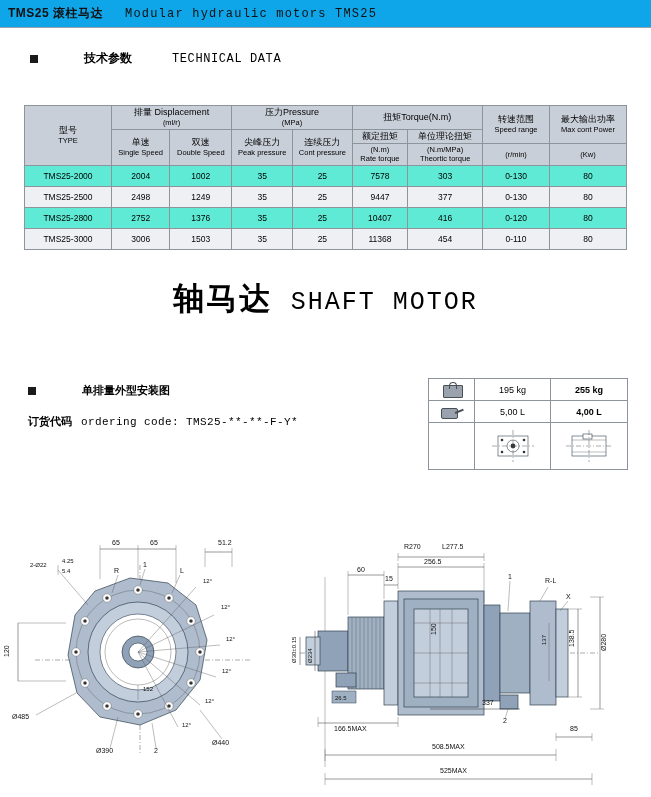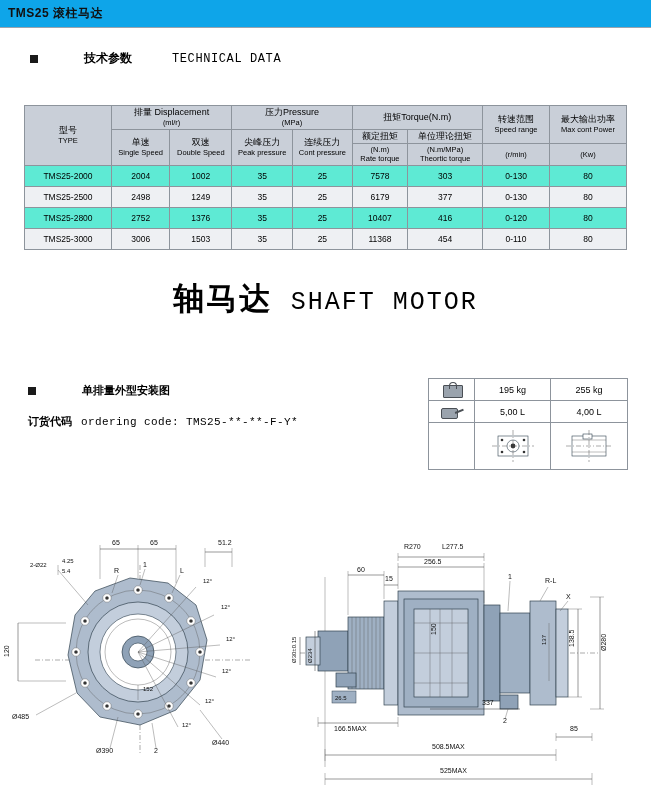--- a/index.html
+++ b/index.html
@@ -97,21 +97,21 @@
     display:grid;
     grid-template-columns:46px 76px 76px;
     grid-template-rows:22px 22px 46px;
     font-size:9px;
   }
   .wbox > div{
     border-right:1px solid #8d949c;border-bottom:1px solid #8d949c;
     display:flex;align-items:center;justify-content:center;
     box-sizing:border-box;
   }
-  .wbox > div.last-col{border-right:none;}
+  .wbox > div.last-col{border-right:none;font-weight:bold;}
   .wbox > div.last-row{border-bottom:none;}
   .icon-cell{position:relative;}
   
   .ico-weight{width:22px;height:16px;position:relative;}
   .ico-weight:before{
     content:"";position:absolute;left:2px;bottom:0;width:18px;height:11px;
     background:#9aa3ad;border:1px solid #4a4f55;
     border-radius:1px;
   }
   .ico-weight:after{
@@ -145,20 +145,21 @@
   .body-dark{fill:#8fa2b7;stroke:#31424f;stroke-width:0.7;}
   .body-light{fill:#c3cedc;stroke:#31424f;stroke-width:0.7;}
   .white{fill:#ffffff;stroke:#31424f;stroke-width:0.6;}
   .dimline{stroke:#333;stroke-width:0.5;fill:none;}
 </style>
 </head>
 <body>
 
 <div class="header-bar">
   <span class="header-cn">TMS25 滚柱马达</span>
+  <span class="header-en">Modular hydraulic motors TMS25</span>
 </div>
 
 <div class="sec-head" id="tech-head">
   <span class="sq"></span>
   <span class="cn">技术参数</span>
   <span class="en">TECHNICAL DATA</span>
 </div>
 
 <div class="tbl-wrap">
 <table class="spec">
@@ -240,21 +241,21 @@
       <td>303</td>
       <td>0-130</td>
       <td>80</td>
     </tr>
     <tr class="alt">
       <td class="typecell">TMS25-2500</td>
       <td>2498</td>
       <td>1249</td>
       <td>35</td>
       <td>25</td>
-      <td>6179</td>
+      <td>9447</td>
       <td>377</td>
       <td>0-130</td>
       <td>80</td>
     </tr>
     <tr>
       <td class="typecell">TMS25-2800</td>
       <td>2752</td>
       <td>1376</td>
       <td>35</td>
       <td>25</td>

